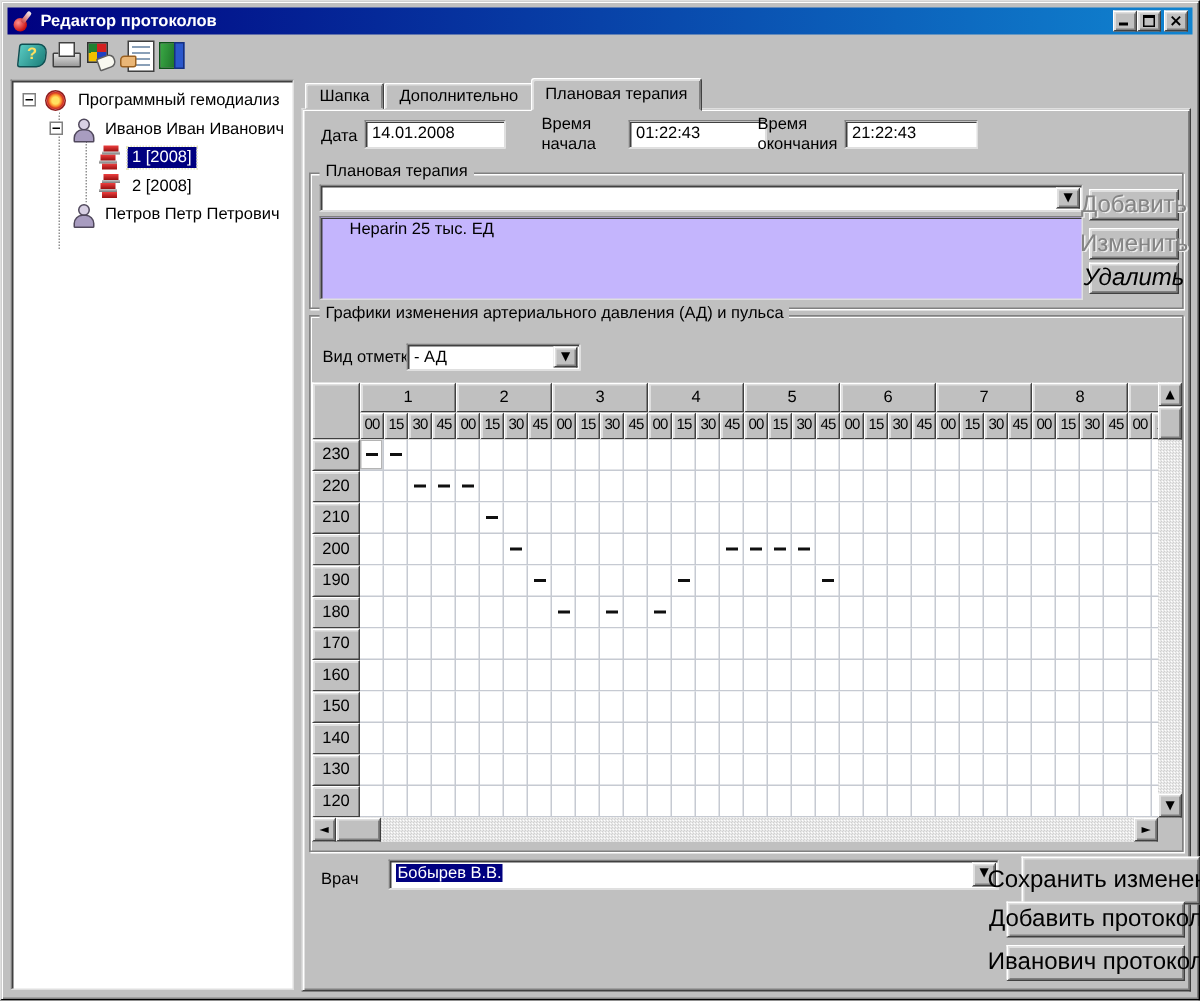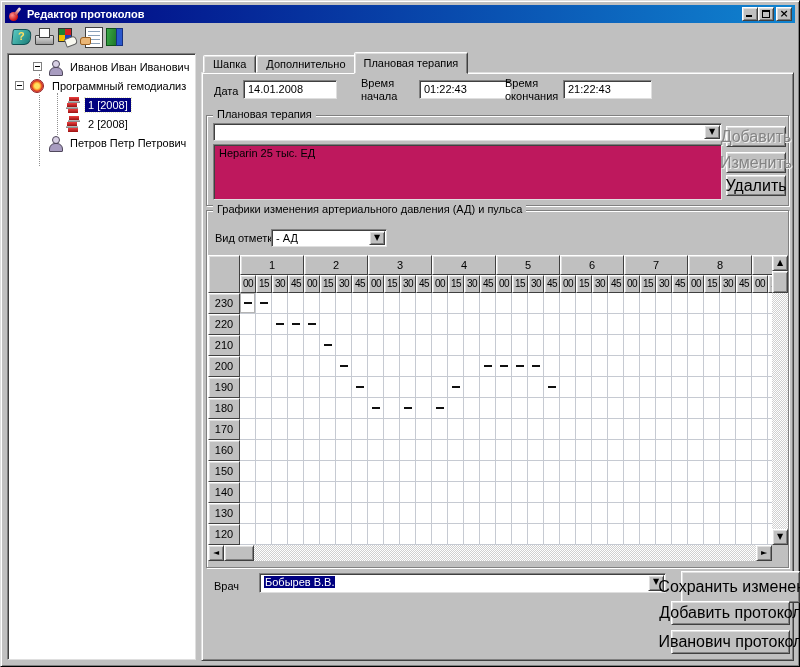--- a/index.html
+++ b/index.html
@@ -98,22 +98,22 @@
 .carrow { position:absolute; right:1px; top:1px; bottom:1px; width:16px; background:#c0c0c0;
   border:1px solid; border-color:#fff #404040 #404040 #fff; box-shadow: inset 1px 1px 0 #dfdfdf, inset -1px -1px 0 #808080;
   font:8px/12px "DejaVu Sans",sans-serif; text-align:center; }
 .selhl { background:var(--sel); color:#fff; padding:0 1px; }
 
 .btn { position:absolute; background:#c0c0c0; border:1px solid; border-color:#fff #404040 #404040 #fff;
   box-shadow: inset 1px 1px 0 #dfdfdf, inset -1px -1px 0 #808080;
   display:flex; align-items:center; justify-content:center; font-size:16px; white-space:nowrap; cursor:default; }
 .btn.disabled { color:#848484; text-shadow:1px 1px 0 #eee; }
 
-.list { position:absolute; background:#be185d; border:1px solid; border-color:#808080 #dfdfdf #dfdfdf #808080;
-  box-shadow: inset 1px 1px 0 #404040; padding:2px 5px; overflow:hidden; }
+.list { position:absolute; background:#c4b5fd; border:1px solid; border-color:#808080 #dfdfdf #dfdfdf #808080;
+  box-shadow: inset 1px 1px 0 #404040; padding:2px 19px; overflow:hidden; }
 
 
 .grid { position:absolute; left:1px; top:44px; width:580px; height:306px; }
 .hdrc { background:#c0c0c0; border:1px solid; border-color:#fff #404040 #404040 #fff; box-shadow: inset 1px 1px 0 #dfdfdf; }
 .gcorner { position:absolute; left:0; top:0; width:32px; height:38px; }
 #grid-hours { position:absolute; left:32px; top:0; width:532px; height:20px; display:flex; overflow:hidden; }
 .hour-cell { width:64px; height:20px; flex:none; text-align:center; line-height:18px; }
 #grid-mins { position:absolute; left:32px; top:20px; width:532px; height:18px; display:flex; overflow:hidden; }
 .min-cell { width:16px; height:18px; flex:none; font-size:10px; text-align:center; line-height:15px; letter-spacing:-0.5px; }
 #grid-rowhdrs { position:absolute; left:0; top:38px; width:32px; }
@@ -170,29 +170,29 @@
       </span>
       <span class="tool" style="left: 97px;">
         <span class="ic ic-exit"></span>
       </span>
     </div>
 
   <div class="tree">
     <div class="tree-inner" id="tree-inner">
       <div class="vline" style="left:28px; top:17px; height:92px;"></div>
       <div class="vline" style="left:46px; top:36px; height:54px;"></div>
-    <div class="trow" style="padding-left: 22px;">
+    <div class="trow" style="padding-left: 4px;">
+          <span class="texp"></span>
+          <span class="ticon icon-hemodialysis-program-icon"></span>
+          <span class="tlabel">Программный гемодиализ</span>
+        </div>
+        <div class="trow" style="padding-left: 22px;">
           <span class="texp"></span>
           <span class="ticon icon-patient-icon"></span>
           <span class="tlabel">Иванов Иван Иванович</span>
-        </div>
-        <div class="trow" style="padding-left: 4px;">
-          <span class="texp"></span>
-          <span class="ticon icon-hemodialysis-program-icon"></span>
-          <span class="tlabel">Программный гемодиализ</span>
         </div>
         <div class="trow" style="padding-left: 40px;">
           <span class="tspacer"></span>
           <span class="ticon icon-protocol-icon"></span>
           <span class="tlabel selected">1 [2008]</span>
         </div>
         <div class="trow" style="padding-left: 40px;">
           <span class="tspacer"></span>
           <span class="ticon icon-protocol-icon"></span>
           <span class="tlabel">2 [2008]</span>
@@ -227,21 +227,21 @@
       <div class="combo" style="left:6px; top:7px; width:509px; height:18px;">
         <span class="cval"></span>
         <span class="carrow">▼</span>
       </div>
       <div class="list" style="left:6px; top:28px; width:509px; height:56px;">
         <div>Heparin 25 тыс. ЕД</div>
       </div>
       <div id="therapy-buttons">
           <div class="btn disabled" style="left: 519px; width: 60px; height: 21px; top: 10px;">Добавить</div>
           <div class="btn disabled" style="left: 519px; width: 60px; height: 21px; top: 36px;">Изменить</div>
-          <div class="btn" style="left: 519px; width: 60px; height: 21px; top: 59px;">Удалить</div>
+          <div class="btn" style="left: 519px; width: 60px; height: 21px; top: 59px; font-style: italic;">Удалить</div>
         </div>
     </div>
 
     <div class="groupbox" style="left:4px; top:137px; width:583px; height:358px;">
       <span class="glabel">Графики изменения артериального давления (АД) и пульса</span>
       <span class="lbl" style="left:8px; top:21px;">Вид отметки</span>
       <div class="combo" style="left:64px; top:18px; width:116px; height:18px;">
         <span class="cval">- АД</span>
         <span class="carrow">▼</span>
       </div>

